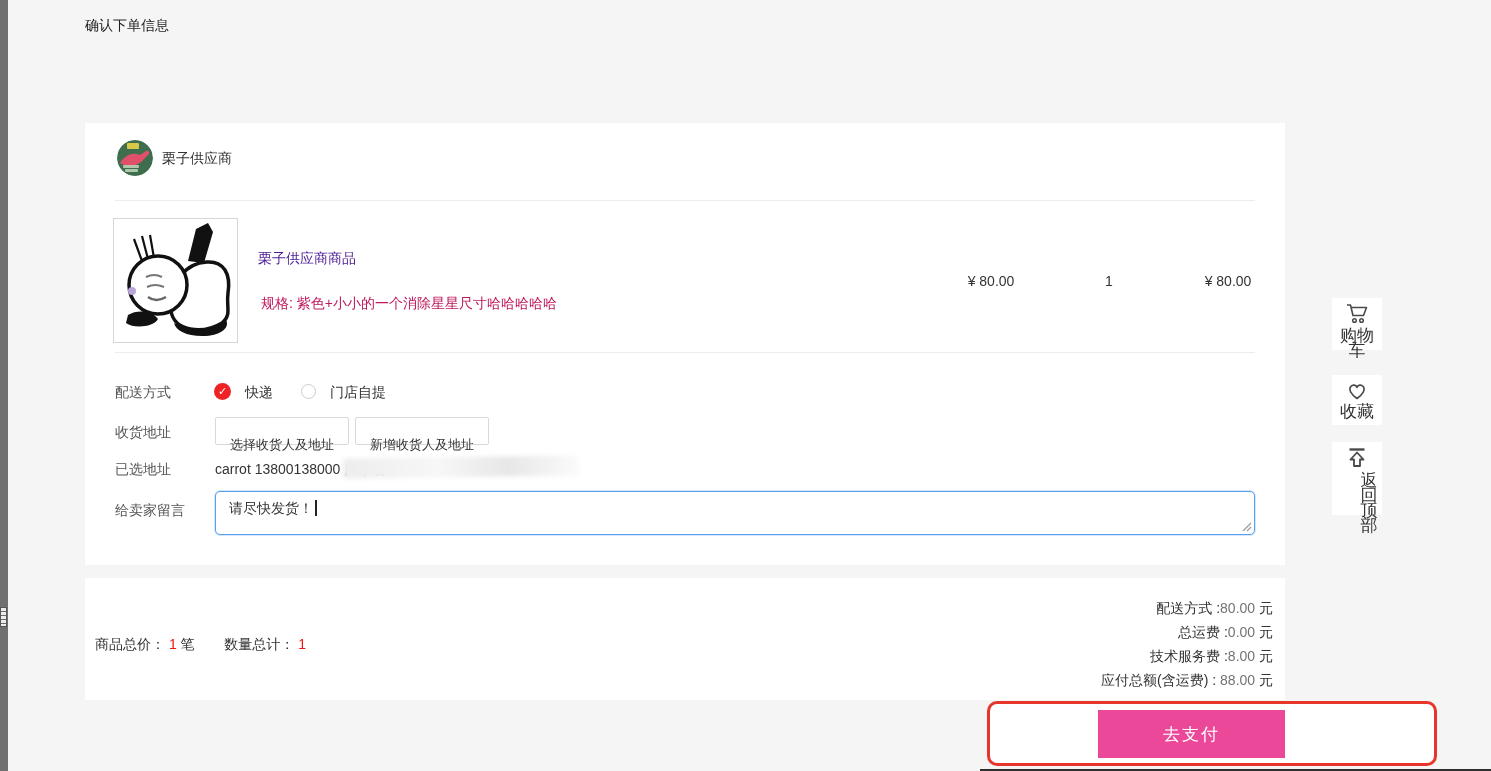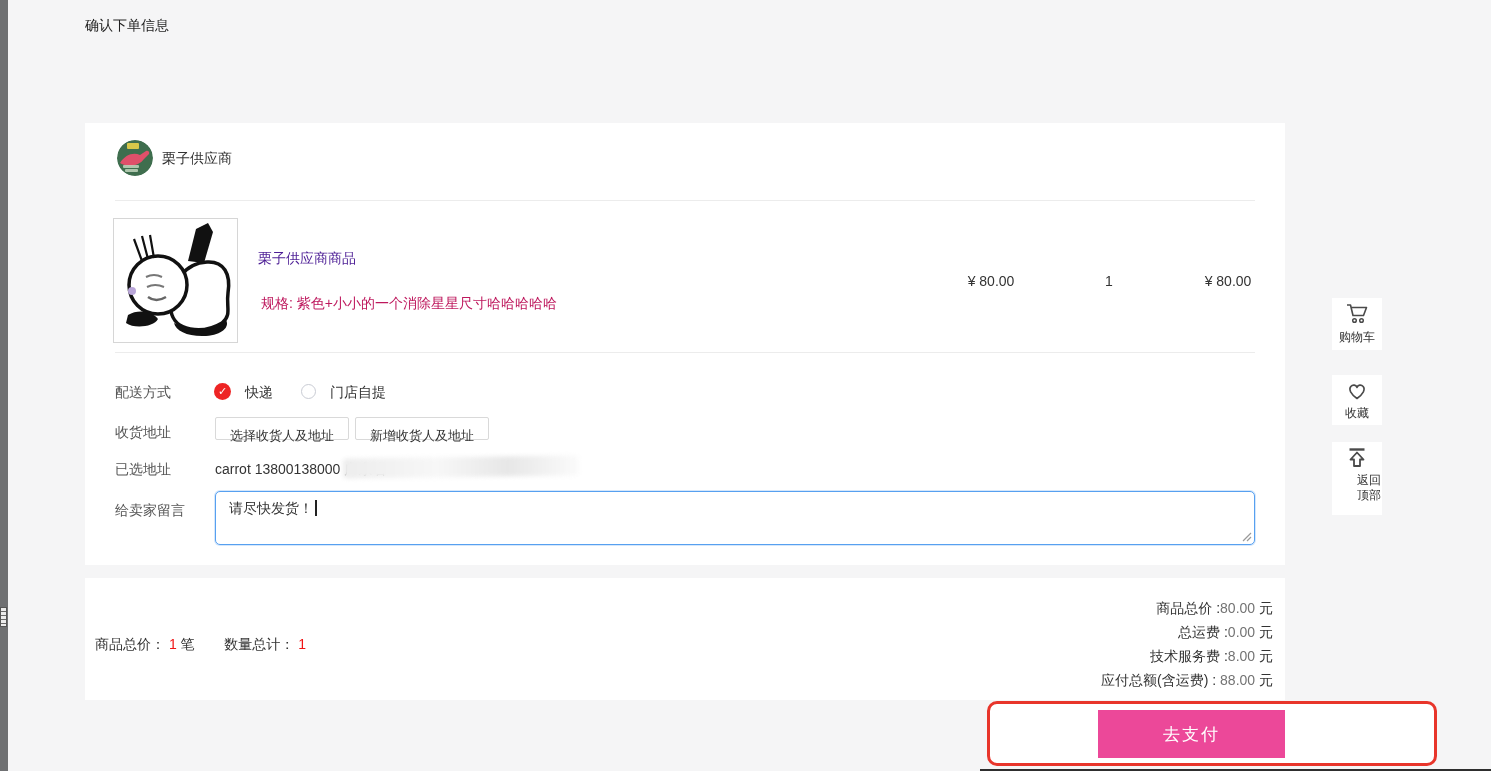--- a/index.html
+++ b/index.html
@@ -43,31 +43,31 @@
     display:flex; align-items:center; justify-content:center;
   }
   .radio-un {
     position:absolute; width:15px; height:15px; border-radius:50%;
     background:#fff; border:1px solid #c9ccd4;
   }
   .opt-label { position:absolute; color:#333; white-space:nowrap; }
   .addr-btn {
     position:absolute; top:294px; height:23px; background:#fff;
     border:1px solid #d9d9d9; border-radius:2px; font-size:13px; color:#333;
-    font-family:inherit; text-align:center; line-height:28px; padding:4px 14px; cursor:pointer;
+    font-family:inherit; text-align:center; line-height:28px; padding:13px 14px; cursor:pointer;
     white-space:nowrap;
   }
   .addr-value { position:absolute; left:130px; top:338px; color:#333; white-space:nowrap; }
   .addr-redacted {
     position:absolute; left:258px; top:334px; width:236px; height:20px;
     background:linear-gradient(90deg,#ededed,#f7f7f7 40%,#e7e7e7 70%,#fbfbfb);
     filter:blur(2px); transform:rotate(-0.8deg); border-radius:4px;
   }
   .msg-box {
-    position:absolute; left:130px; top:368px; width:1040px; height:54px;
+    position:absolute; left:130px; top:368px; width:1040px; height:44px;
     border:1px solid #57a0f0; border-radius:5px; background:#fff;
     box-shadow:0 0 0 1px rgba(87,160,240,.25);
     padding:8px 13px; font-size:14px; color:#333; overflow:hidden;
   }
   .caret { display:inline-block; width:1.5px; height:16px; background:#222; vertical-align:-3px; margin-left:2px; }
   .grip { position:absolute; right:2px; bottom:2px; }
 
   
   #card-summary { left:85px; top:578px; width:1200px; height:122px; }
   .sum-left { position:absolute; left:10px; top:58px; font-size:14px; color:#333; white-space:nowrap; }
@@ -84,21 +84,21 @@
   .pay-btn {
     position:absolute; left:1098px; top:710px; width:187px; height:48px;
     background:#ec4899; color:#fff; font-size:17px; letter-spacing:2px;
     border:none; font-family:Liberation Serif, serif; cursor:pointer;
     display:flex; align-items:center; justify-content:center;
   }
   .bottom-line { position:absolute; left:980px; top:769px; width:511px; height:2px; background:#2e2e2e; }
 
   
   .tool-card { position:absolute; left:1332px; width:50px; background:#fff; text-align:center; cursor:pointer; }
-  .tool-card .lbl { font-size:12px; color:#333; display:inline-block; line-height:15px; }
+  .tool-card .lbl { font-size:17px; color:#333; display:inline-block; line-height:15px; }
   #tool-cart { top:298px; height:52px; padding-top:5px; }
   #tool-fav  { top:375px; height:50px; padding-top:5px; }
   #tool-top  { top:442px; height:73px; padding-top:4px; }
   .lbl-narrow { width:26px;margin-left:24px; }
 </style>
 </head>
 <body>
 
 <div id="app">
 
@@ -175,21 +175,21 @@
   <div id="card-summary" class="card">
     <div class="sum-left">
       <span>商品总价：</span>
       <span class="red">1</span>
       <span>笔</span>
       <span class="gap"></span>
       <span>数量总计：</span>
       <span class="red">1</span>
     </div>
     <div class="sum-right">
-      <div><span>商品总价 :</span><span class="red">80.00</span><span> 元</span></div>
+      <div><span>配送方式 :</span><span class="red">80.00</span><span> 元</span></div>
       <div><span>总运费 :</span><span class="red">0.00</span><span> 元</span></div>
       <div><span>技术服务费 :</span><span class="red">8.00</span><span> 元</span></div>
       <div><span>应付总额(含运费) : </span><span class="red">88.00</span><span> 元</span></div>
     </div>
   </div>
 
   <div class="pay-annotation"></div>
   <button class="pay-btn">去支付</button>
   <div class="bottom-line"></div>
 

